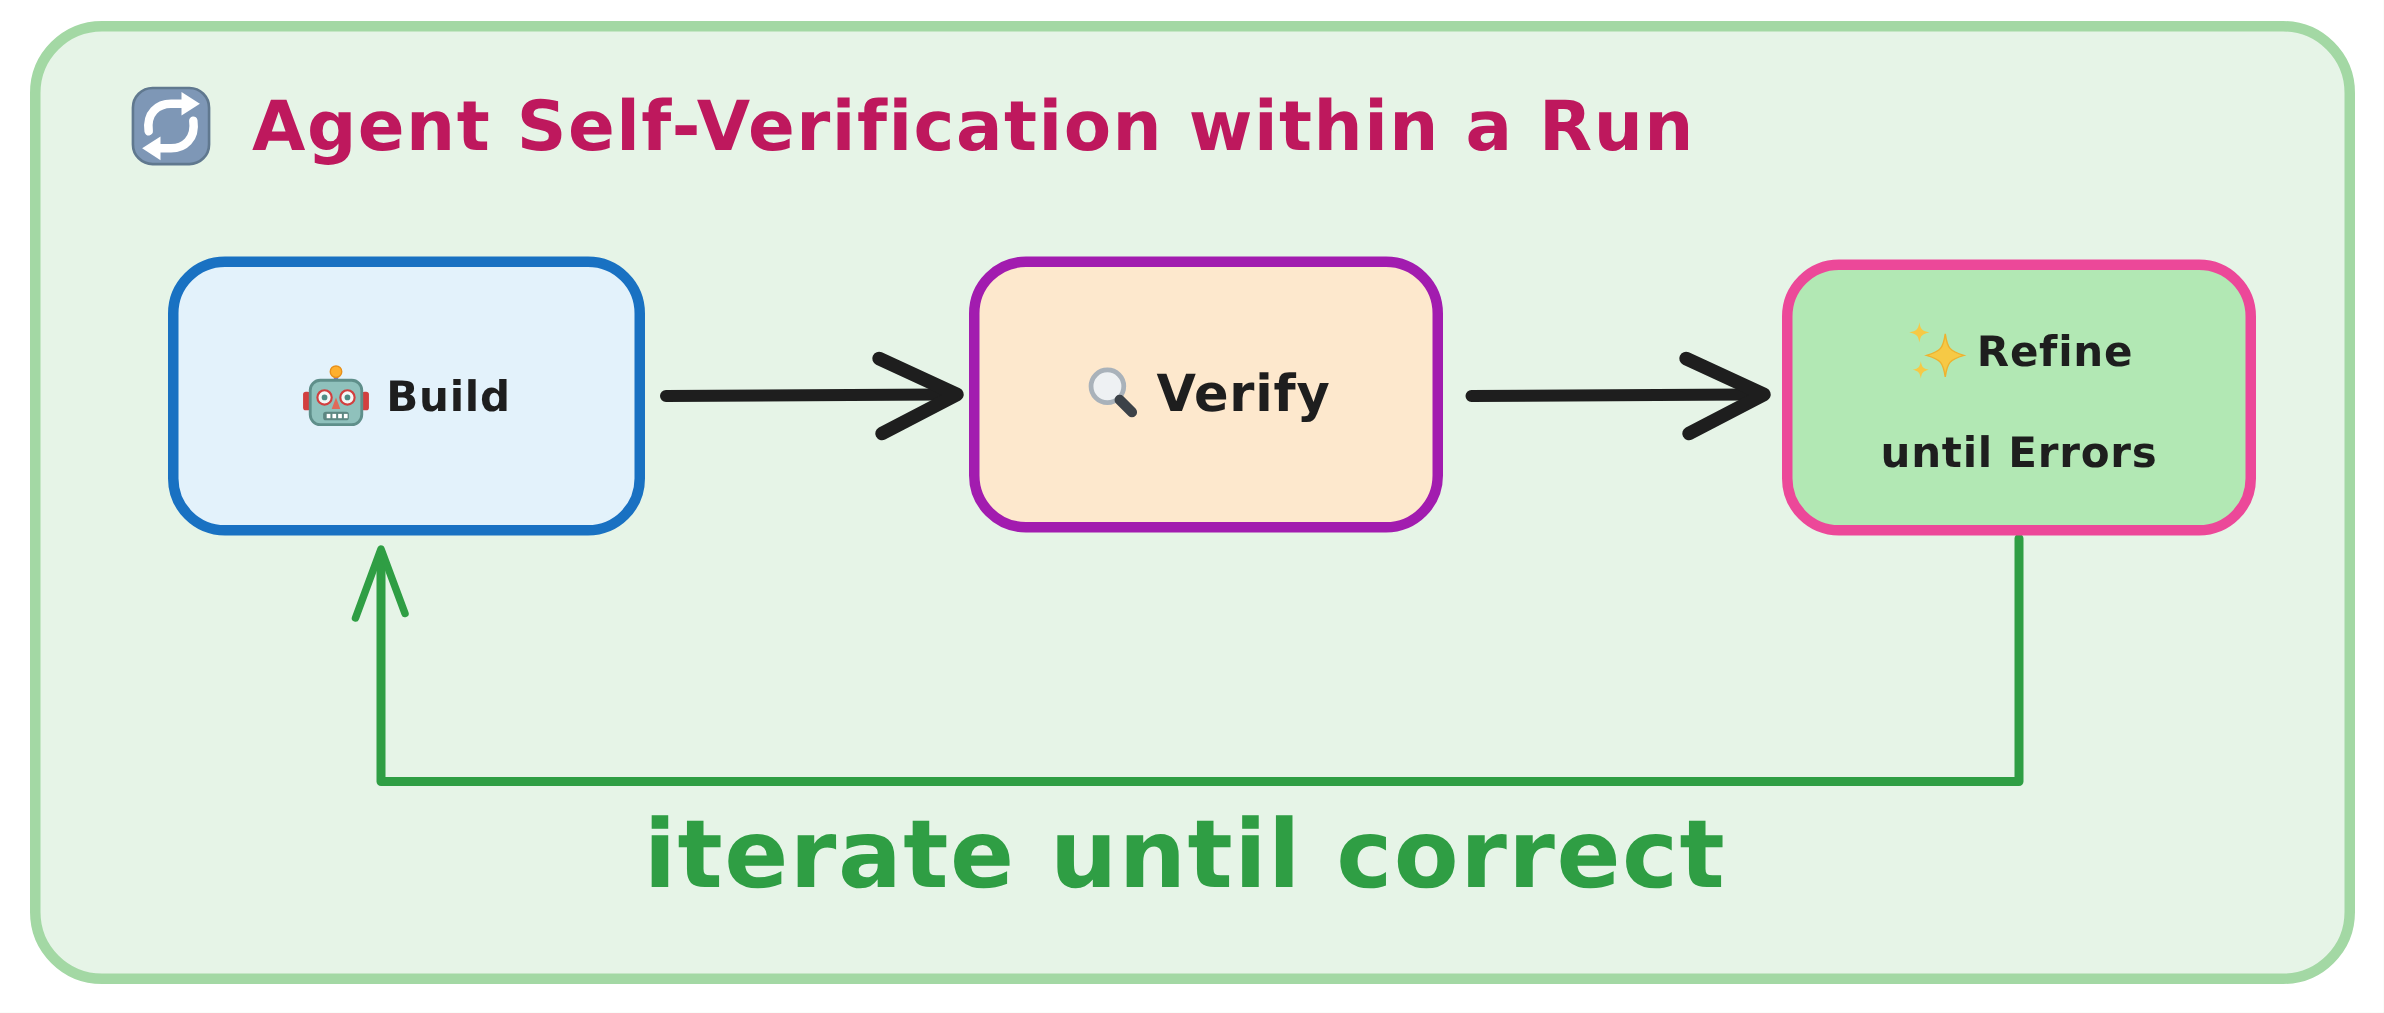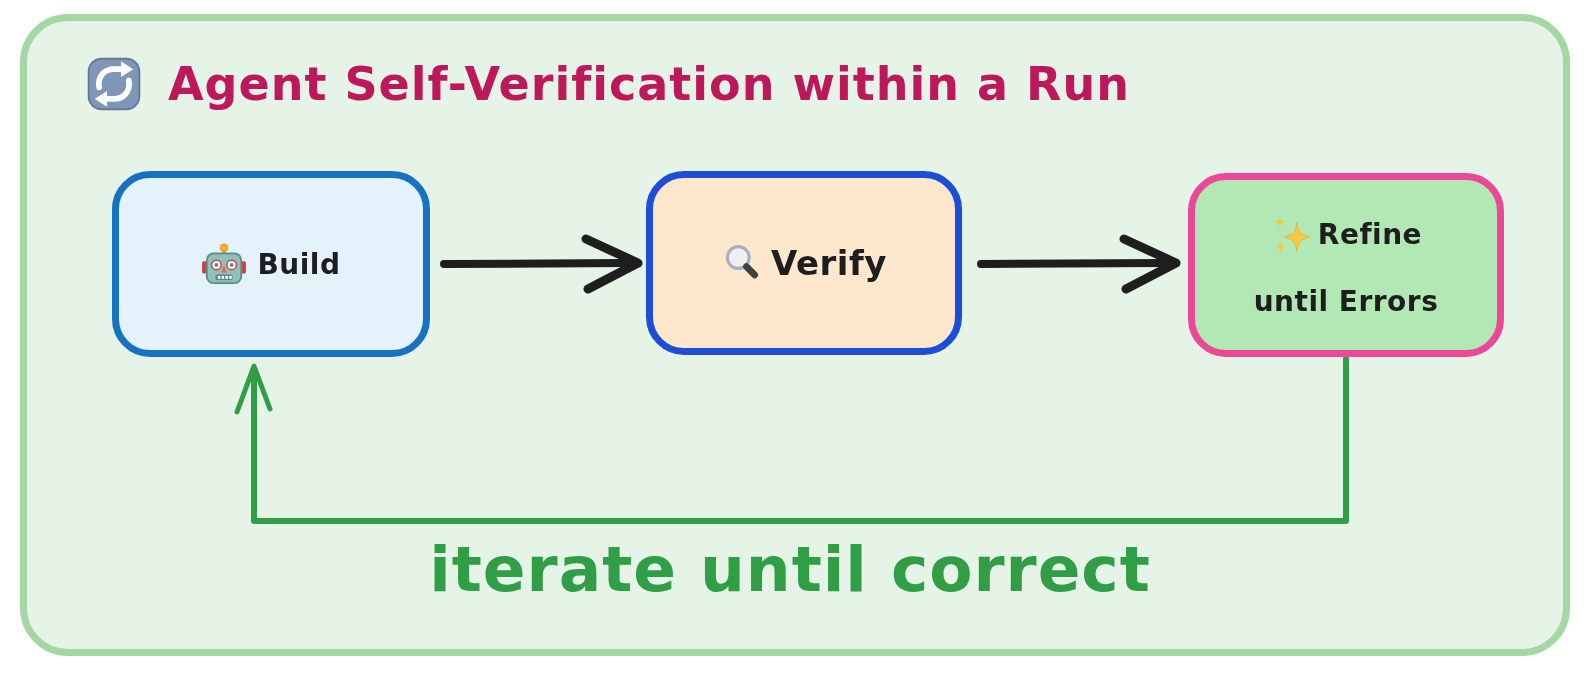--- a/index.html
+++ b/index.html
@@ -59,21 +59,21 @@
     width: 318px; height: 186px;
     background: #e3f2fb;
     border: 7px solid #1971c2;
     border-radius: 38px;
     gap: 26px;
   }
   .node-verify {
     left: 646px; top: 171px;
     width: 316px; height: 184px;
     background: #fde8cd;
-    border: 7px solid #1d4ed8;
+    border: 7px solid #a21caf;
     border-radius: 38px;
     gap: 20px;
     font-size: 34px;
   }
   .node-refine {
     left: 1188px; top: 173px;
     width: 316px; height: 184px;
     background: #b2e8b4;
     border: 7px solid #ec4899;
     border-radius: 38px;

